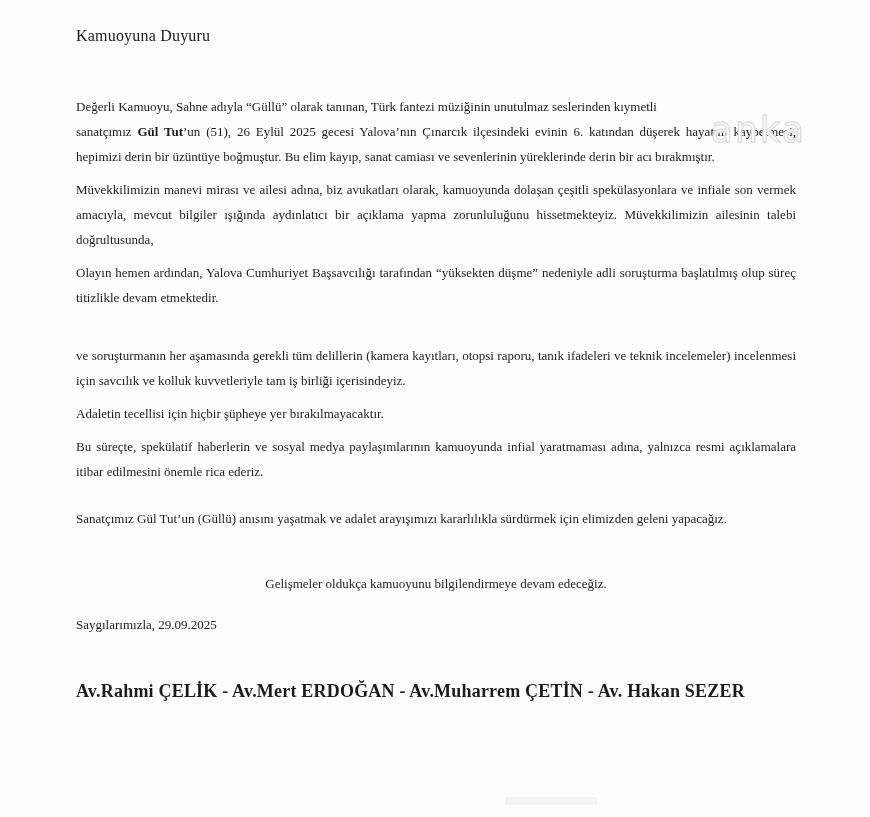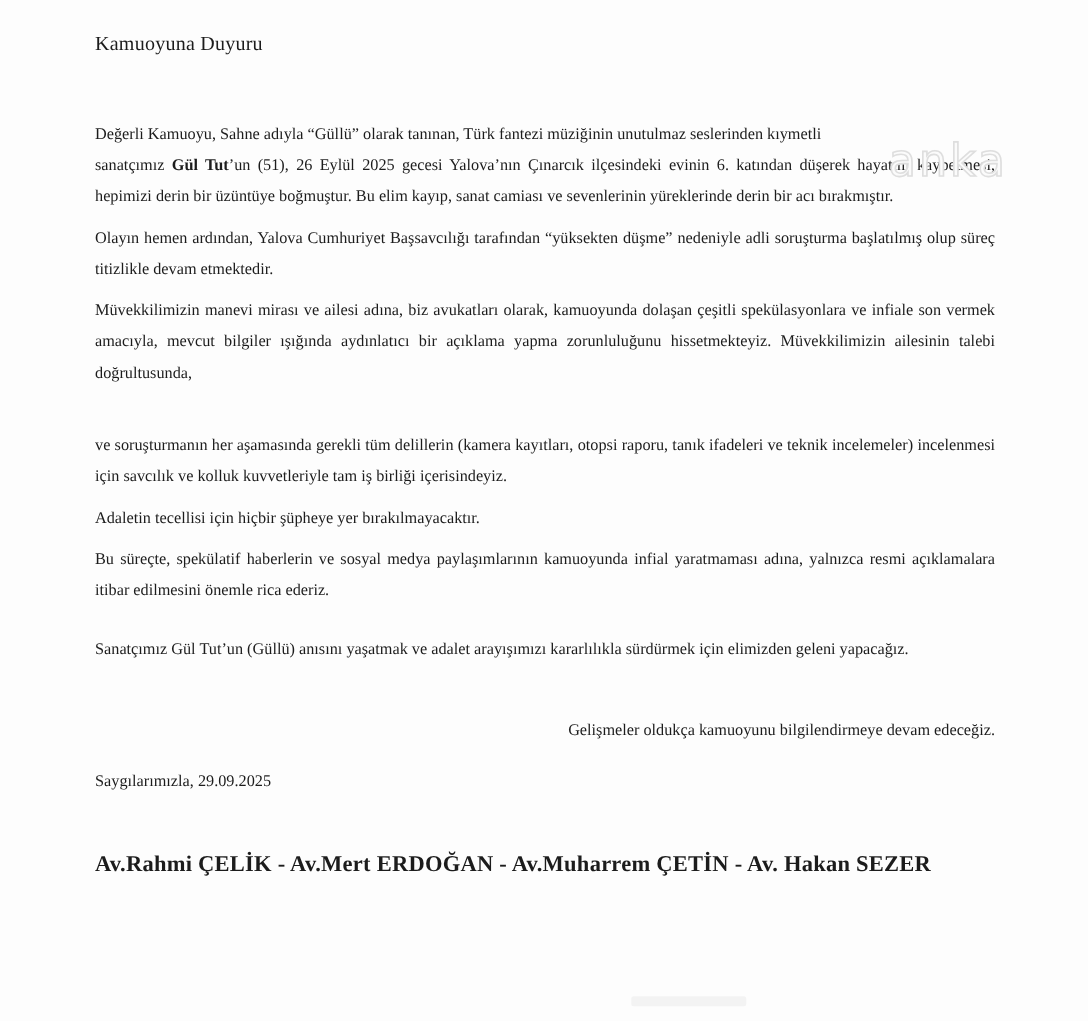--- a/index.html
+++ b/index.html
@@ -33,21 +33,21 @@
   p.body-par {
     font-size: 13px;
     line-height: 25px;
     text-align: justify;
     margin: 0 0 8px 0;
   }
   p.par-media { margin-bottom: 22px; }
   p.par-updates {
     margin-top: 40px;
     margin-bottom: 16px;
-    text-align: right;
+    text-align: center;
   }
   p.par-salutation {
     margin-top: 12px;
     margin-bottom: 16px;
     text-align: left;
   }
   .signatures {
     margin-top: 42px;
     font-size: 18px;
     font-weight: bold;
@@ -88,23 +88,23 @@
 
   <div class="watermark">anka</div>
 
   <h1 class="doc-title">Kamuoyuna Duyuru</h1>
 
   <p class="body-par">
     <span>Değerli Kamuoyu, Sahne adıyla “Güllü” olarak tanınan, Türk fantezi müziğinin unutulmaz seslerinden kıymetli</span><br>
     <span>sanatçımız </span><span class="bold-name">Gül Tut</span><span>’un (51), 26 Eylül 2025 gecesi Yalova’nın Çınarcık ilçesindeki evinin 6. katından düşerek hayatını kaybetmesi, hepimizi derin bir üzüntüye boğmuştur. Bu elim kayıp, sanat camiası ve sevenlerinin yüreklerinde derin bir acı bırakmıştır.</span>
   </p>
 
+  <p class="body-par">Müvekkilimizin manevi mirası ve ailesi adına, biz avukatları olarak, kamuoyunda dolaşan çeşitli spekülasyonlara ve infiale son vermek amacıyla, mevcut bilgiler ışığında aydınlatıcı bir açıklama yapma zorunluluğunu hissetmekteyiz. Müvekkilimizin ailesinin talebi doğrultusunda,</p>
+
   <p class="body-par">Olayın hemen ardından, Yalova Cumhuriyet Başsavcılığı tarafından “yüksekten düşme” nedeniyle adli soruşturma başlatılmış olup süreç titizlikle devam etmektedir.</p>
-
-  <p class="body-par">Müvekkilimizin manevi mirası ve ailesi adına, biz avukatları olarak, kamuoyunda dolaşan çeşitli spekülasyonlara ve infiale son vermek amacıyla, mevcut bilgiler ışığında aydınlatıcı bir açıklama yapma zorunluluğunu hissetmekteyiz. Müvekkilimizin ailesinin talebi doğrultusunda,</p>
 
   <p class="body-par">
     <br>
     <span>ve soruşturmanın her aşamasında gerekli tüm delillerin (kamera kayıtları, otopsi raporu, tanık ifadeleri ve teknik incelemeler) incelenmesi için savcılık ve kolluk kuvvetleriyle tam iş birliği içerisindeyiz.</span>
   </p>
 
   <p class="body-par">Adaletin tecellisi için hiçbir şüpheye yer bırakılmayacaktır.</p>
 
   <p class="body-par par-media">Bu süreçte, spekülatif haberlerin ve sosyal medya paylaşımlarının kamuoyunda infial yaratmaması adına, yalnızca resmi açıklamalara itibar edilmesini önemle rica ederiz.</p>
 

